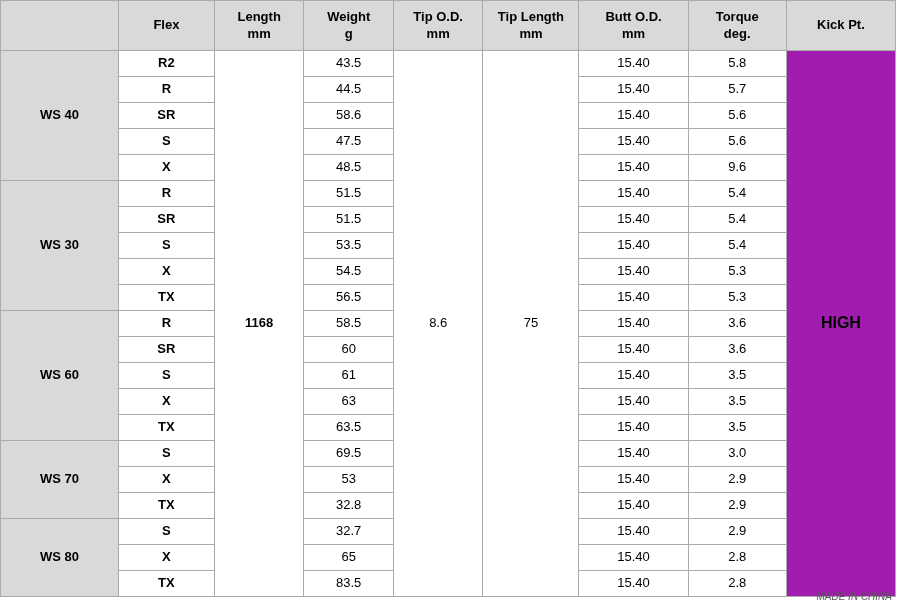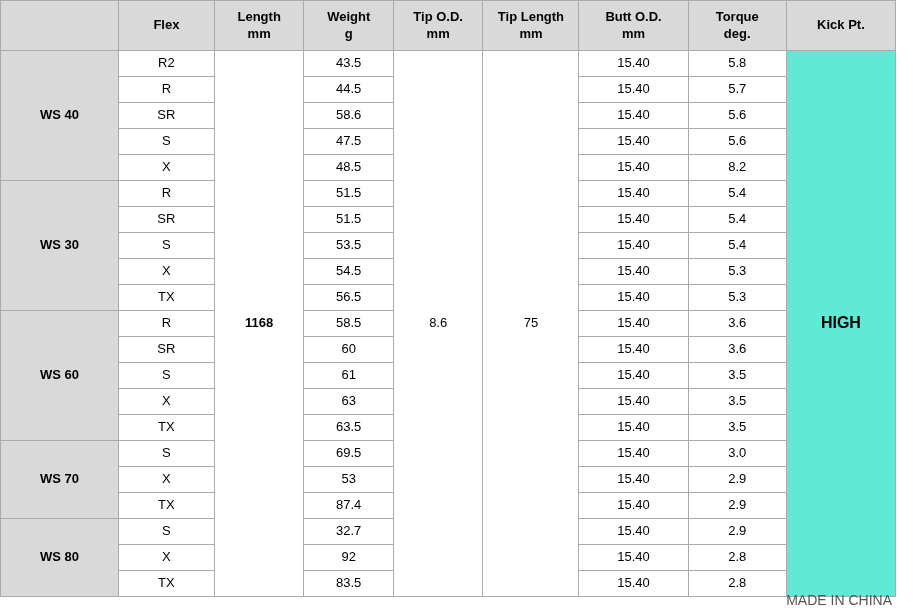--- a/index.html
+++ b/index.html
@@ -37,45 +37,46 @@
     tbody td {
       height: 26px;
       font-size: 13px;
     }
     .group-label {
       background: #d9d9d9;
       font-weight: bold;
       text-align: center;
     }
     .flex-cell {
-      font-weight: normal;
+      font-weight: bold;
     }
     
     col.col-group  { width: 108px; }
     col.col-flex   { width: 88px; }
     col.col-length { width: 82px; }
     col.col-weight { width: 82px; }
     col.col-tipod  { width: 82px; }
     col.col-tiplen { width: 88px; }
     col.col-buttod { width: 100px; }
     col.col-torque { width: 90px; }
     col.col-kick   { width: 100px; }
 
     .kick-cell {
       font-weight: bold;
       font-size: 16px;
-      background: #5eead4;
+      background: #a21caf;
       text-align: center;
     }
     .made-in-china {
       position: absolute;
-      bottom: 0;
+      bottom: 6px;
       right: 4px;
-      font-size: 14px;
+      font-size: 10px;
       color: #555;
+      font-style: italic;
     }
   </style>
 </head>
 <body>
 
 <div class="table-wrapper">
   <table>
     <colgroup>
       <col class="col-group">
       <col class="col-flex">
@@ -127,21 +128,21 @@
         <tr>
           <td class="flex-cell">S</td>
           <td>47.5</td>
           <td>15.40</td>
           <td>5.6</td>
         </tr>
         <tr>
           <td class="flex-cell">X</td>
           <td>48.5</td>
           <td>15.40</td>
-          <td>8.2</td>
+          <td>9.6</td>
         </tr>
         <tr>
           <td rowspan="5" class="group-label">WS 30</td>
           <td class="flex-cell">R</td>
           <td>51.5</td>
           <td>15.40</td>
           <td>5.4</td>
         </tr>
         <tr>
           <td class="flex-cell">SR</td>
@@ -206,34 +207,34 @@
           <td>3.0</td>
         </tr>
         <tr>
           <td class="flex-cell">X</td>
           <td>53</td>
           <td>15.40</td>
           <td>2.9</td>
         </tr>
         <tr>
           <td class="flex-cell">TX</td>
-          <td>87.4</td>
+          <td>32.8</td>
           <td>15.40</td>
           <td>2.9</td>
         </tr>
         <tr>
           <td rowspan="3" class="group-label">WS 80</td>
           <td class="flex-cell">S</td>
           <td>32.7</td>
           <td>15.40</td>
           <td>2.9</td>
         </tr>
         <tr>
           <td class="flex-cell">X</td>
-          <td>92</td>
+          <td>65</td>
           <td>15.40</td>
           <td>2.8</td>
         </tr>
         <tr>
           <td class="flex-cell">TX</td>
           <td>83.5</td>
           <td>15.40</td>
           <td>2.8</td>
         </tr>
       </tbody>

